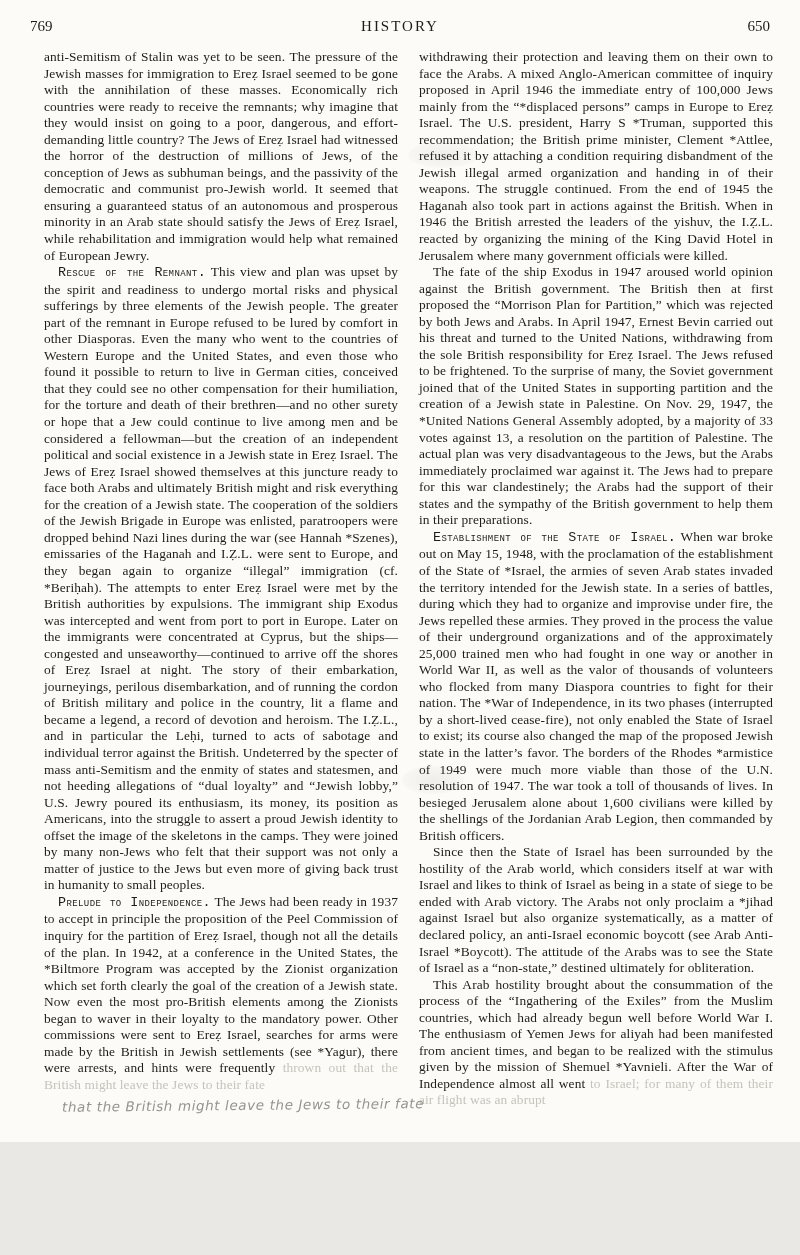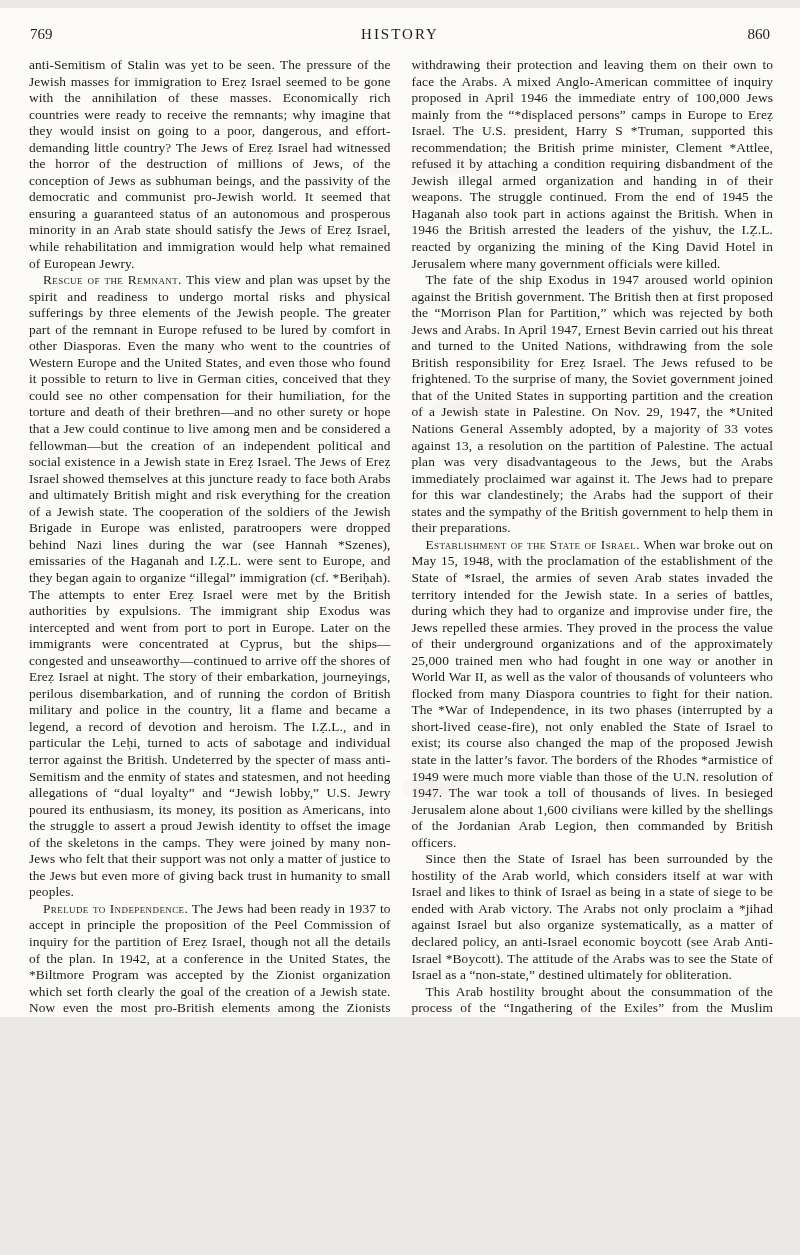--- a/index.html
+++ b/index.html
@@ -1,20 +1,20 @@
 <!DOCTYPE html>
 <html><head>
 <meta charset="utf-8">
 <style>
   html, body { margin: 0; padding: 0; background: #e9e8e4; }
   .page {
     position: relative;
     width: 800px;
-    height: 1009px;
-    margin: 8px auto;
+    height: 1142px;
+    margin: 0 auto;
     background: #fcfbf8;
     color: #1d1c1a;
     font-family: "Liberation Serif", "DejaVu Serif", serif;
     overflow: hidden;
     box-sizing: border-box;
   }
   .page-header {
     display: flex;
     justify-content: space-between;
     align-items: baseline;
@@ -23,34 +23,35 @@
   }
   .running-title {
     letter-spacing: 2px;
     font-weight: normal;
     text-align: right;
   }
   .page-num { font-size: 15px; }
   .columns {
     display: flex;
     gap: 21px;
-    padding: 14px 27px 0 29px;
+    padding: 14px 27px 0 44px;
   }
   .column {
     flex: 1 1 0;
     text-align: justify;
     font-size: 13.4px;
     line-height: 16.55px;
     letter-spacing: 0.1px;
   }
   .para { margin: 0; }
   .para.indent { text-indent: 14px; }
   .smallcaps {
     font-variant: small-caps;
     letter-spacing: 0.4px;
+    font-family: Liberation Mono, monospace;
   }
   .italic { }
   .faded {
     color: #c6c3ba;
     filter: blur(0.4px);
   }
   .handwriting {
     margin: -14px 0 0 62px;
     font-family: "DejaVu Sans", sans-serif;
     font-style: italic;
@@ -74,21 +75,21 @@
 <body>
 
 <div class="page">
   <div class="smudge s1"></div>
   <div class="smudge s2"></div>
   <div class="smudge s3"></div>
 
   <div class="page-header">
     <span class="page-num">769</span>
     <span class="running-title">HISTORY</span>
-    <span class="page-num">860</span>
+    <span class="page-num">650</span>
   </div>
 
   <div class="columns">
     <div class="column">
         <p class="para"><span>anti-Semitism of Stalin was yet to be seen. The pressure of the Jewish masses for immigration to Ereẓ Israel seemed to be gone with the annihilation of these masses. Economically rich countries were ready to receive the remnants; why imagine that they would insist on going to a poor, dangerous, and effort-demanding little country? The Jews of Ereẓ Israel had witnessed the horror of the destruction of millions of Jews, of the conception of Jews as subhuman beings, and the passivity of the democratic and communist pro-Jewish world. It seemed that ensuring a guaranteed status of an autonomous and prosperous minority in an Arab state should satisfy the Jews of Ereẓ Israel, while rehabilitation and immigration would help what remained of European Jewry.</span></p>
         <p class="para indent"><span class="smallcaps">Rescue of the Remnant.</span><span> This view and plan was upset by the spirit and readiness to undergo mortal risks and physical sufferings by three elements of the Jewish people. The greater part of the remnant in Europe refused to be lured by comfort in other Diasporas. Even the many who went to the countries of Western Europe and the United States, and even those who found it possible to return to live in German cities, conceived that they could see no other compensation for their humiliation, for the torture and death of their brethren—and no other surety or hope that a Jew could continue to live among men and be considered a fellowman—but the creation of an independent political and social existence in a Jewish state in Ereẓ Israel. The Jews of Ereẓ Israel showed themselves at this juncture ready to face both Arabs and ultimately British might and risk everything for the creation of a Jewish state. The cooperation of the soldiers of the Jewish Brigade in Europe was enlisted, paratroopers were dropped behind Nazi lines during the war (see Hannah *Szenes), emissaries of the Haganah and I.Ẓ.L. were sent to Europe, and they began again to organize “illegal” immigration (cf. *Beriḥah). The attempts to enter Ereẓ Israel were met by the British authorities by expulsions. The immigrant ship </span><span class="italic">Exodus</span><span> was intercepted and went from port to port in Europe. Later on the immigrants were concentrated at Cyprus, but the ships—congested and unseaworthy—continued to arrive off the shores of Ereẓ Israel at night. The story of their embarkation, journeyings, perilous disembarkation, and of running the cordon of British military and police in the country, lit a flame and became a legend, a record of devotion and heroism. The I.Ẓ.L., and in particular the Leḥi, turned to acts of sabotage and individual terror against the British. Undeterred by the specter of mass anti-Semitism and the enmity of states and statesmen, and not heeding allegations of “dual loyalty” and “Jewish lobby,” U.S. Jewry poured its enthusiasm, its money, its position as Americans, into the struggle to assert a proud Jewish identity to offset the image of the skeletons in the camps. They were joined by many non-Jews who felt that their support was not only a matter of justice to the Jews but even more of giving back trust in humanity to small peoples.</span></p>
         <p class="para indent"><span class="smallcaps">Prelude to Independence.</span><span> The Jews had been ready in 1937 to accept in principle the proposition of the Peel Commission of inquiry for the partition of Ereẓ Israel, though not all the details of the plan. In 1942, at a conference in the United States, the *Biltmore Program was accepted by the Zionist organization which set forth clearly the goal of the creation of a Jewish state. Now even the most pro-British elements among the Zionists began to waver in their loyalty to the mandatory power. Other commissions were sent to Ereẓ Israel, searches for arms were made by the British in Jewish settlements (see *Yagur), there were arrests, and hints were frequently </span><span class="faded">thrown out that the British might leave the Jews to their fate</span></p>
       </div>
     <div class="column">
         <p class="para"><span>withdrawing their protection and leaving them on their own to face the Arabs. A mixed Anglo-American committee of inquiry proposed in April 1946 the immediate entry of 100,000 Jews mainly from the “*displaced persons” camps in Europe to Ereẓ Israel. The U.S. president, Harry S *Truman, supported this recommendation; the British prime minister, Clement *Attlee, refused it by attaching a condition requiring disbandment of the Jewish illegal armed organization and handing in of their weapons. The struggle continued. From the end of 1945 the Haganah also took part in actions against the British. When in 1946 the British arrested the leaders of the </span><span class="italic">yishuv</span><span>, the I.Ẓ.L. reacted by organizing the mining of the King David Hotel in Jerusalem where many government officials were killed.</span></p>

